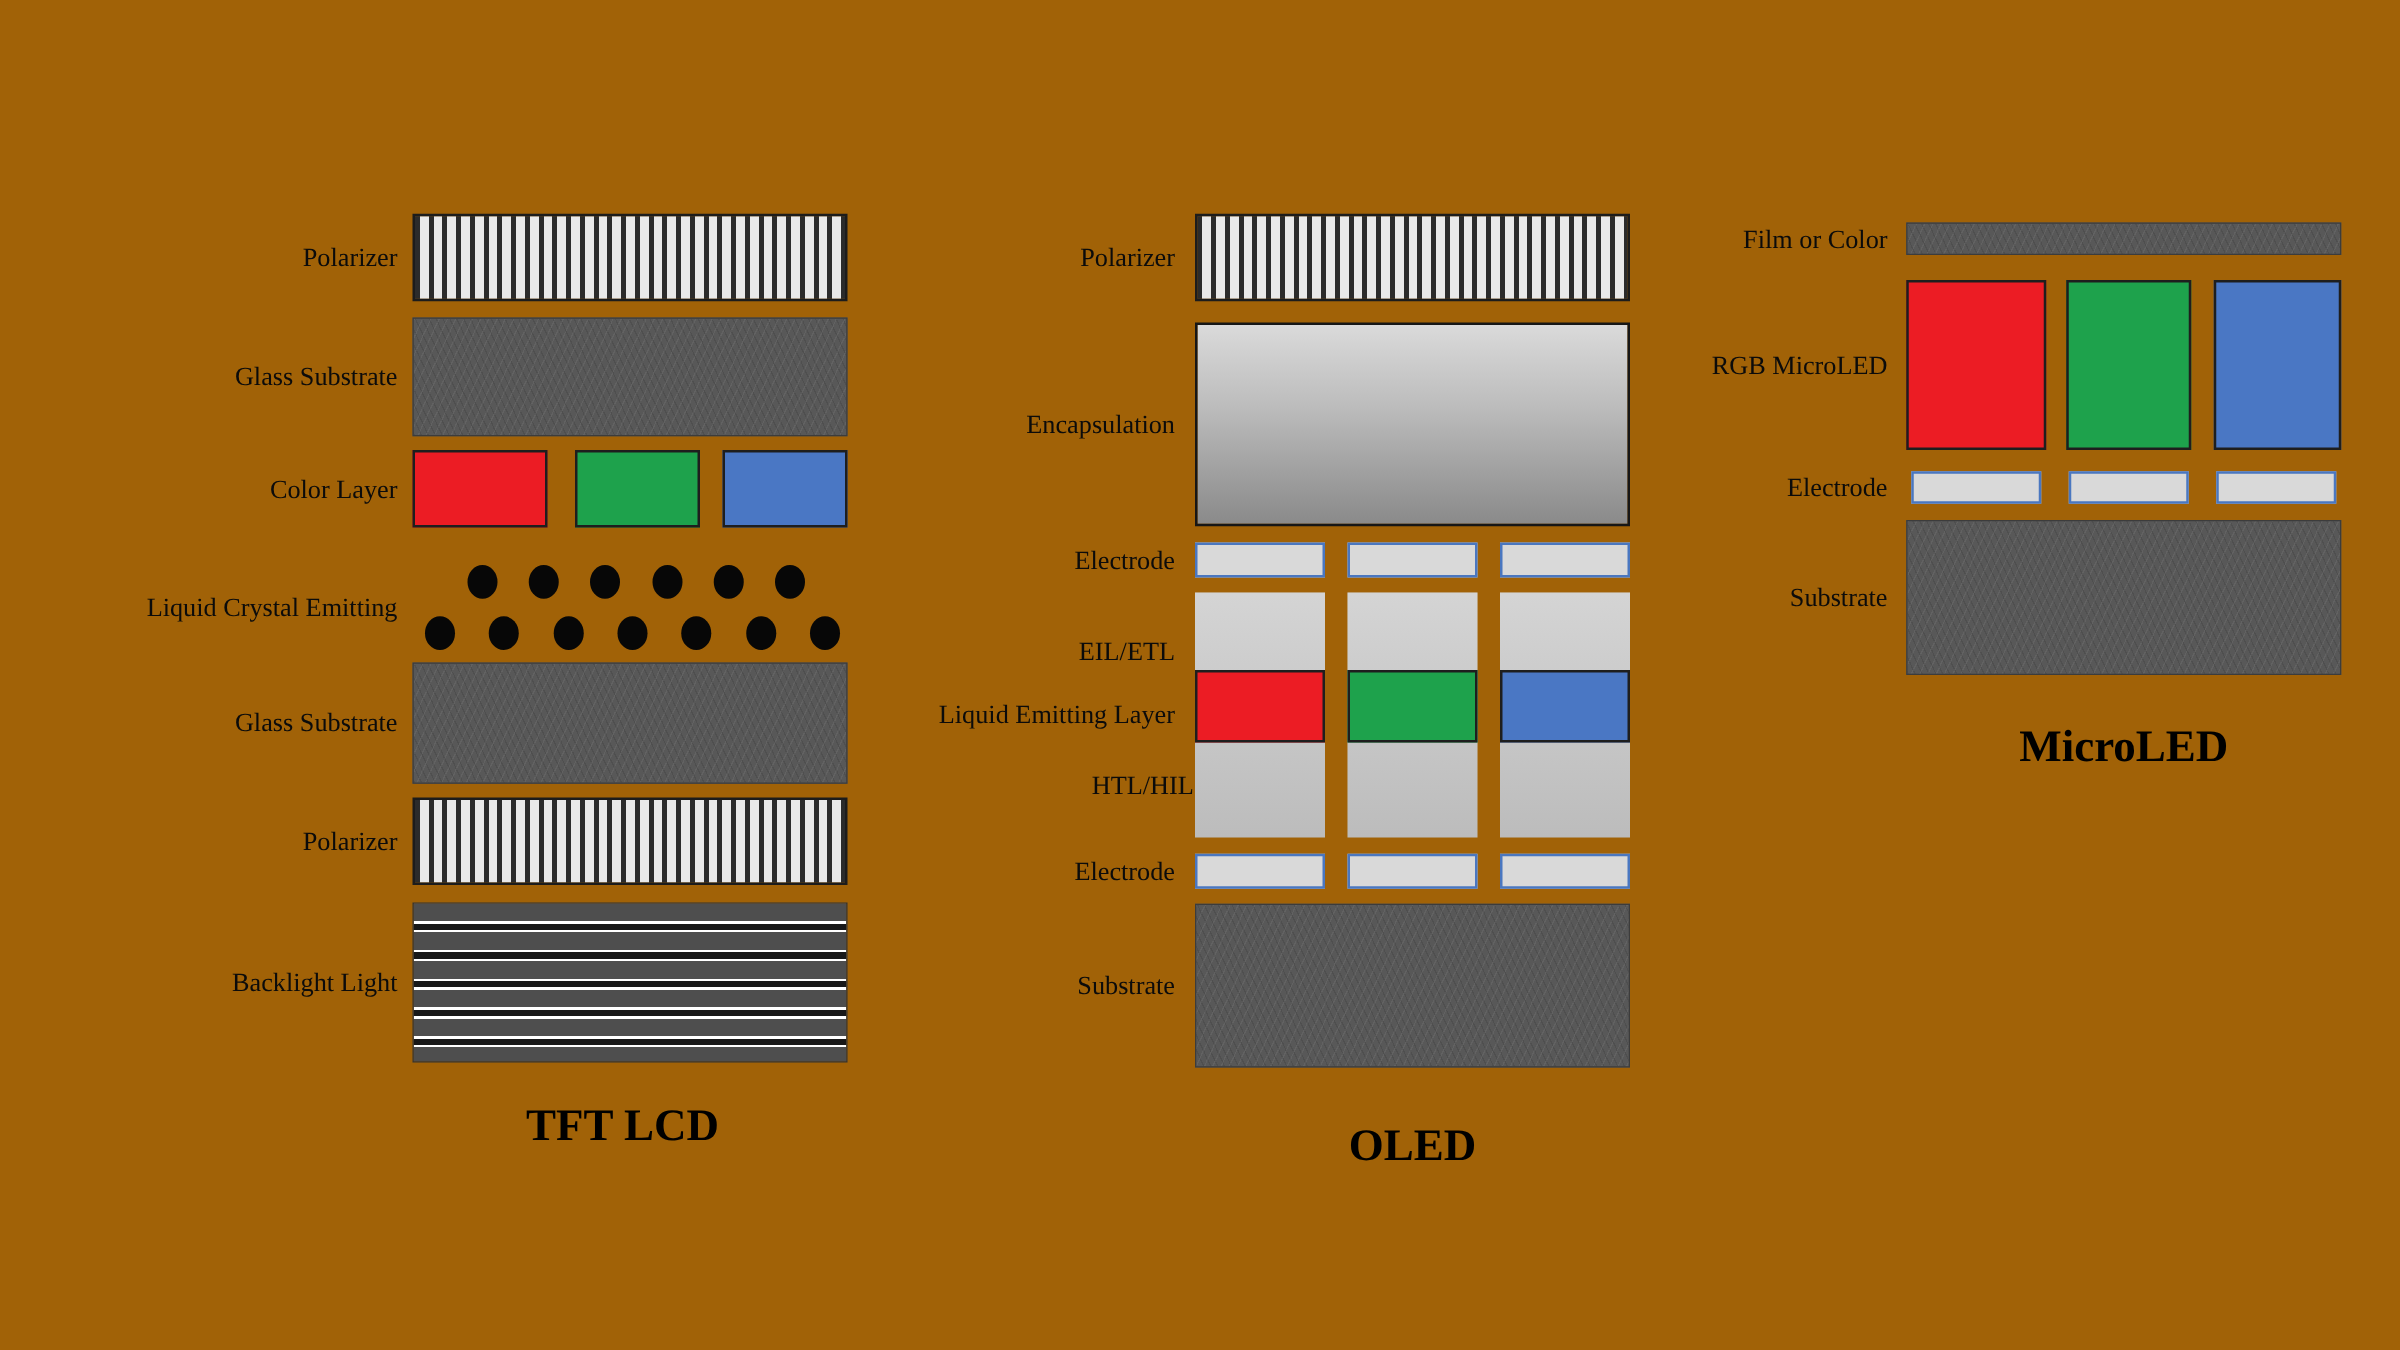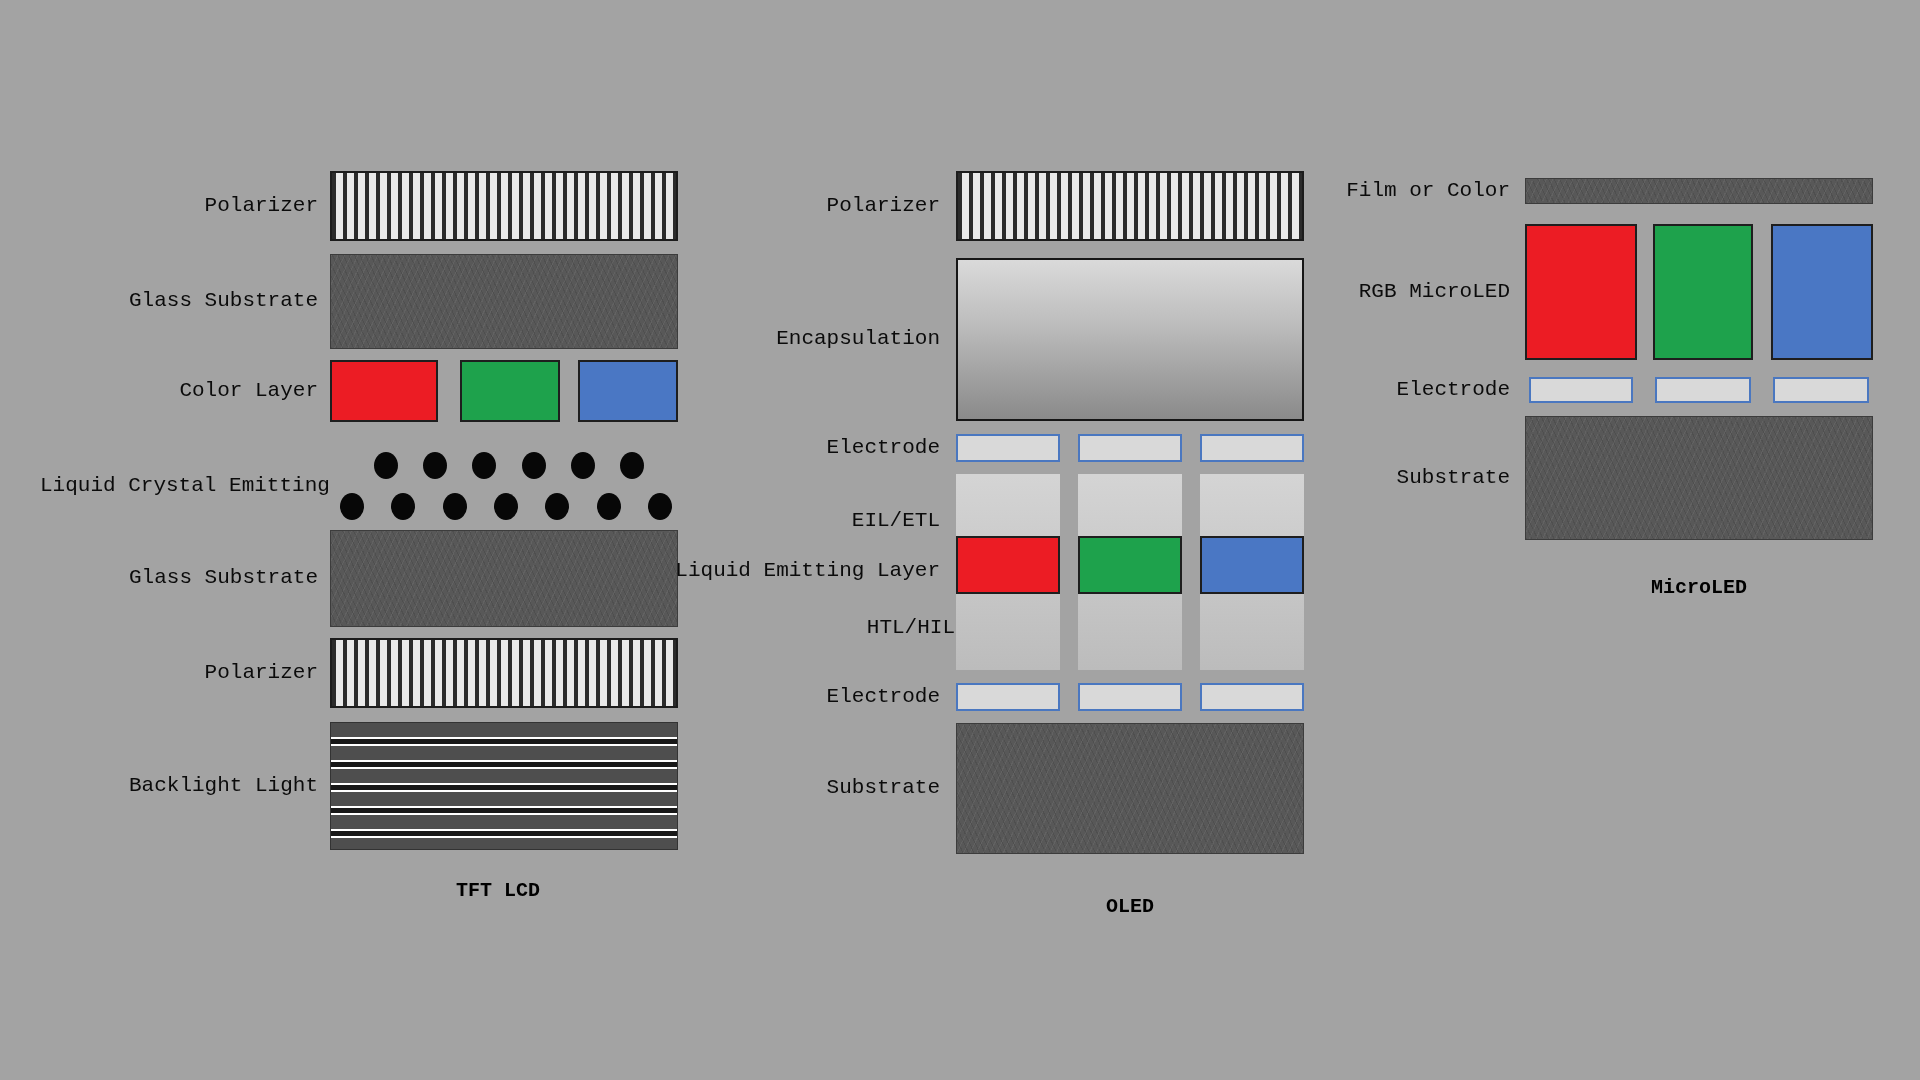--- a/index.html
+++ b/index.html
@@ -1,34 +1,34 @@
 <!DOCTYPE html>
 <html><head>
 <meta charset="utf-8">
 <style>
   html,body{margin:0;padding:0;background:#ffffff;}
   #canvas{
     position:relative;
     width:1920px;height:1080px;
-    background:#a3a3a3;
-    font-family:Liberation Mono, monospace;
+    background:#a16207;
+    font-family:Liberation Serif, serif;
     overflow:hidden;
   }
   .label{
     position:absolute;
     text-align:right;
     font-size:21px;
     color:#0b0b0b;
     line-height:26px;
     white-space:nowrap;
   }
   .panel-title{
     position:absolute;
     text-align:center;
-    font-size:20px;
+    font-size:36px;
     font-weight:bold;
     color:#000000;
   }
   .layer{position:absolute;box-sizing:border-box;}
   .polarizer{
     background:repeating-linear-gradient(90deg,#2b2b2b 0 4px,#e9e9e9 4px 11px);
     border:2px solid #1c1c1c;
   }
   .dark-slab{
     background-color:#585858;

